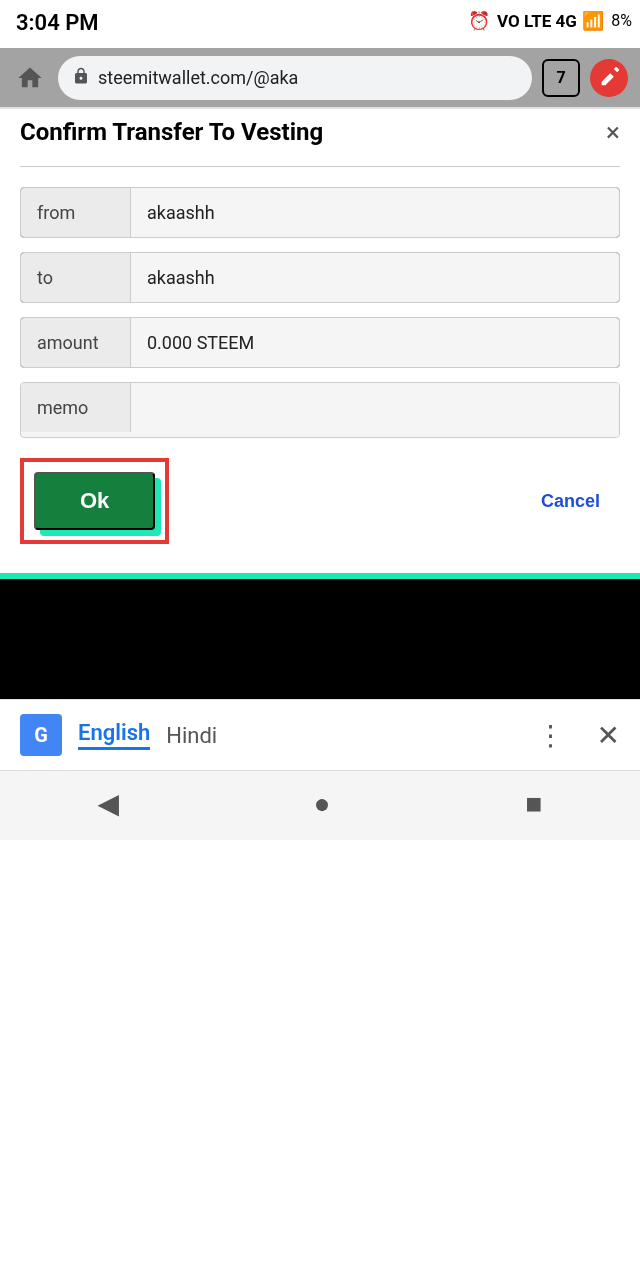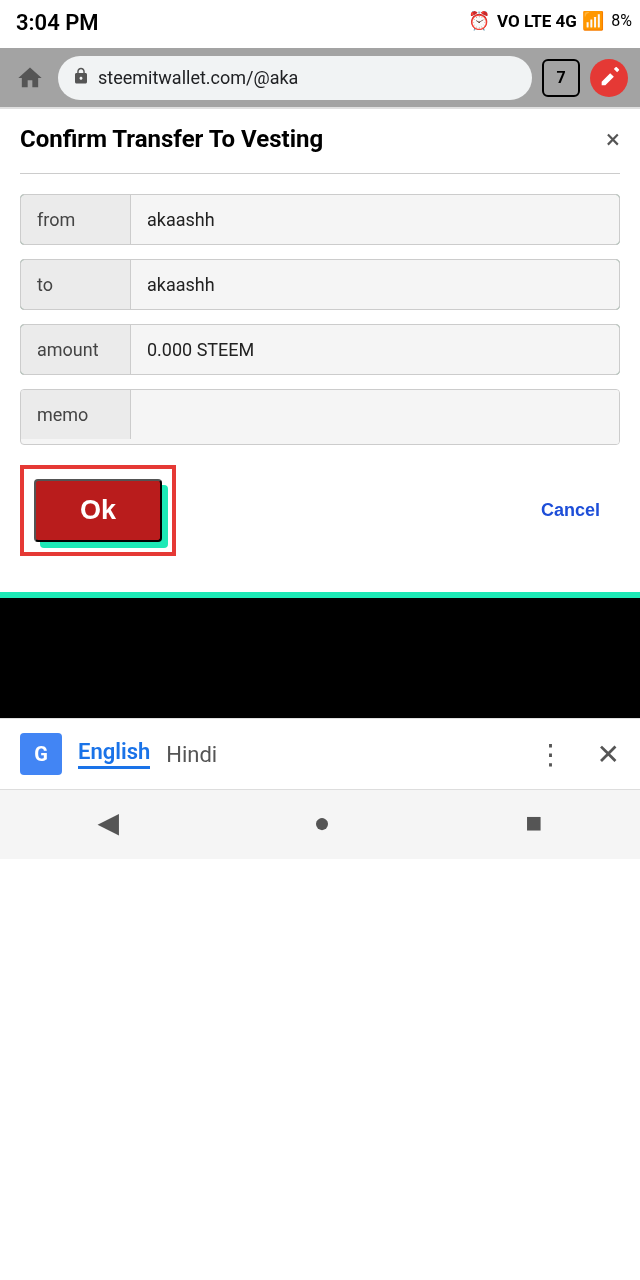--- a/index.html
+++ b/index.html
@@ -92,21 +92,21 @@
     }
 
     
     .divider {
       height: 1px;
       background: #e0e0e0;
     }
 
     
     .main-content {
-      padding: 16px 20px;
+      padding: 9px 20px;
       background: #ffffff;
     }
 
     
     .dialog-header {
       display: flex;
       align-items: center;
       justify-content: space-between;
       margin-bottom: 20px;
     }
@@ -193,23 +193,23 @@
       position: relative;
     }
 
     
     .ok-highlight {
       border: 4px solid #e53935;
       padding: 10px;
       display: inline-block;
     }
     .ok-button {
-      background: #b91c1c;
+      background: #15803d;
       color: #ffffff;
-      font-size: 27px;
+      font-size: 22px;
       font-weight: 600;
       padding: 14px 44px;
       border-radius: 4px;
       cursor: pointer;
       position: relative;
       
       box-shadow: 6px 6px 0 #1de9b6;
     }
     .cancel-button {
       font-size: 18px;

